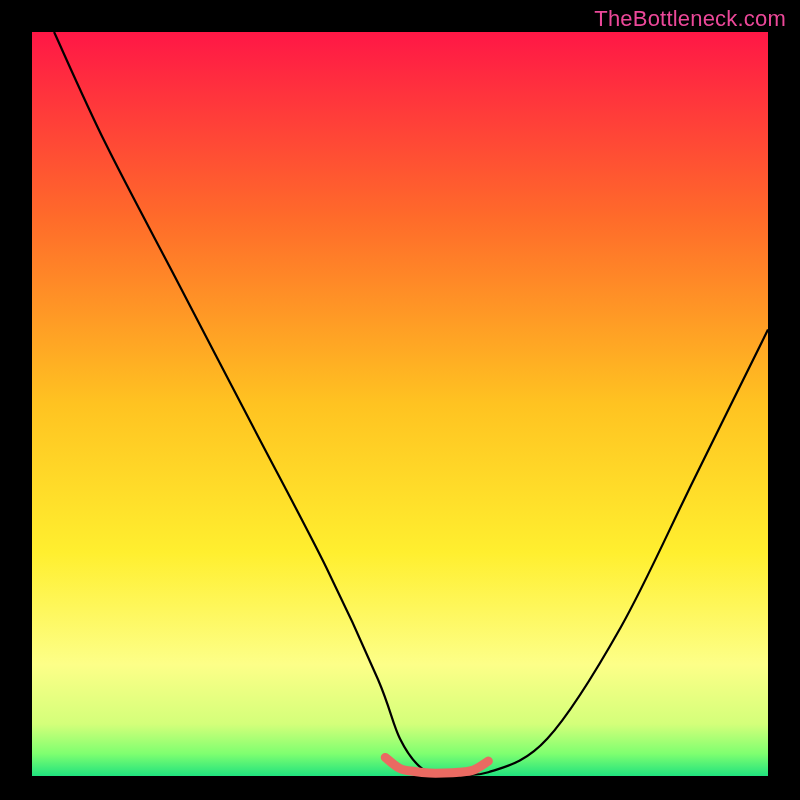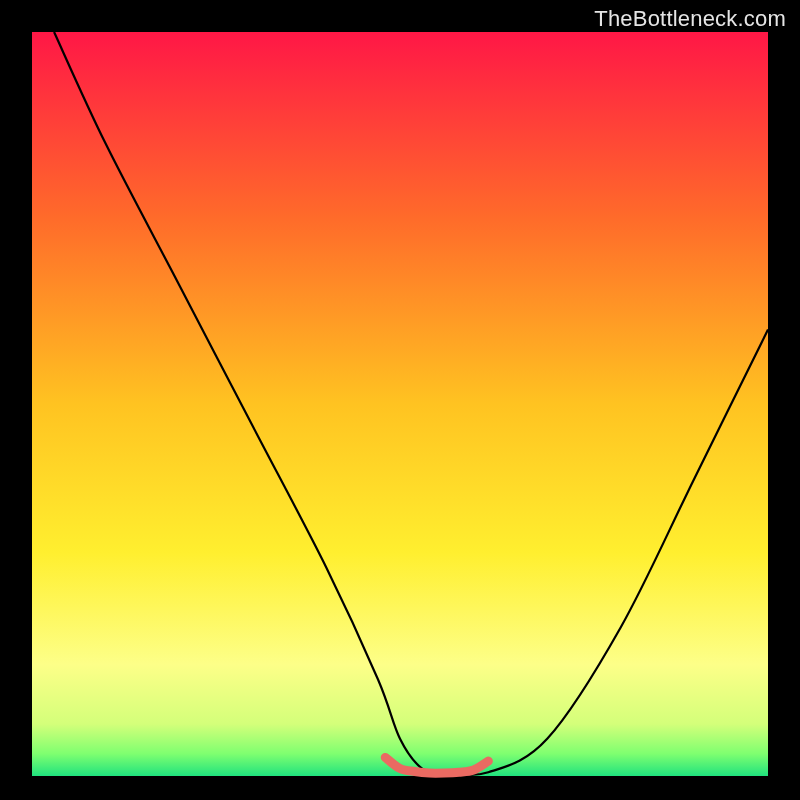--- a/index.html
+++ b/index.html
@@ -14,21 +14,21 @@
   .frame {
     position: relative;
     width: 800px;
     height: 800px;
     background: #000000;
   }
   .watermark {
     position: absolute;
     top: 6px;
     right: 14px;
-    color: #e5e5e5;
+    color: #ec4899;
     font-size: 22px;
     font-weight: 400;
     letter-spacing: 0.2px;
     z-index: 10;
   }
   svg {
     display: block;
   }
 </style>
 </head>

